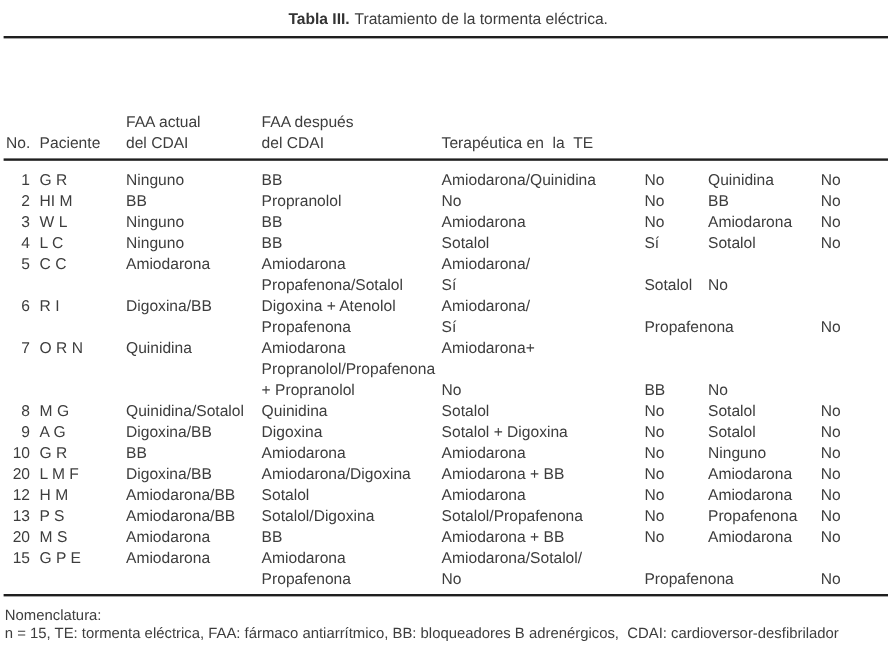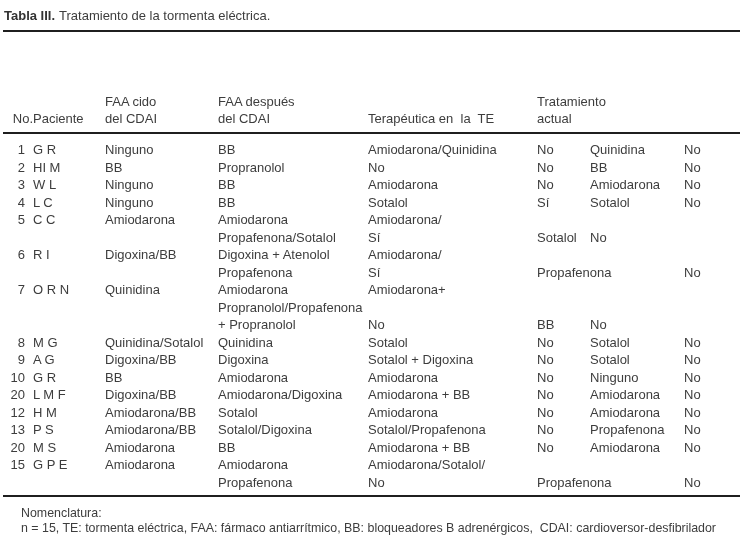--- a/index.html
+++ b/index.html
@@ -1,42 +1,42 @@
 <!DOCTYPE html>
 <html><head>
 <meta charset="utf-8">
 <style>
   html,body { margin:0; padding:0; background:#fff; }
   .page {
     width:743px; height:553px; background:#ffffff; position:relative;
     font-family:"Liberation Sans", sans-serif; font-size:13px; color:#3d3d3d;
     overflow:hidden;
   }
-  .title-row { box-sizing:border-box; height:30px; padding:8px 0 0 4px; }
+  .title-row { box-sizing:border-box; height:30px; padding:8px 0 0 4px;text-align:center; }
   .title-label { font-weight:bold; color:#333; }
   .title-text { margin-left:4px; }
   .rule { height:2px; background:#1f1f1f; margin:0 3px; }
   .grid {
     display:grid;
     grid-template-columns:28px 72px 113px 150px 169px 53px 94px 1fr;
     padding-left:5px; box-sizing:border-box;
   }
   .grid.header {
     height:100px; align-items:end; padding-bottom:5px; line-height:17px;
   }
   .hcell div { white-space:pre; }
   .grid.body {
     padding-top:7px; padding-bottom:4px;
     grid-auto-rows:17.5px; line-height:17.5px;
   }
   .bcell { white-space:pre; overflow:visible; }
   .col-no { text-align:right; padding-right:8px; }
-  .hcell.col-no { text-align:right; padding-right:0; }
+  .hcell.col-no { text-align:left; padding-right:0; }
   .row-line { display:contents; }
-  .footnote { box-sizing:border-box; padding:9px 0 0 21px; line-height:15px; font-size:12.4px; }
+  .footnote { box-sizing:border-box; padding:9px 0 0 4px; line-height:15px; font-size:12.4px; }
   .footnote div { white-space:pre; }
 </style>
 </head>
 <body>
 
 <div class="page">
 
   <div class="title-row">
     <span class="title-label">Tabla III.</span><span class="title-text">Tratamiento de la tormenta eléctrica.</span>
   </div>
@@ -44,33 +44,29 @@
   <div class="rule"></div>
 
   <div class="grid header" id="thead">
       <div class="hcell col-no">
         <div>No.</div>
       </div>
       <div class="hcell col-paciente">
         <div>Paciente</div>
       </div>
       <div class="hcell col-faa">
-        <div>FAA cido</div>
+        <div>FAA actual</div>
         <div>del CDAI</div>
       </div>
       <div class="hcell col-faa">
         <div>FAA después</div>
         <div>del CDAI</div>
       </div>
       <div class="hcell col-terapeutica">
         <div>Terapéutica en  la  TE</div>
-      </div>
-      <div class="hcell col-tratamiento">
-        <div>Tratamiento</div>
-        <div>actual</div>
       </div>
     </div>
 
   <div class="rule"></div>
 
   <div class="grid body" id="tbody">
       <div class="row-line"><div class="bcell col-no">1</div><div class="bcell">G R</div><div class="bcell">Ninguno</div><div class="bcell">BB</div><div class="bcell">Amiodarona/Quinidina</div><div class="bcell">No</div><div class="bcell">Quinidina</div><div class="bcell">No</div></div>
       <div class="row-line"><div class="bcell col-no">2</div><div class="bcell">HI M</div><div class="bcell">BB</div><div class="bcell">Propranolol</div><div class="bcell">No</div><div class="bcell">No</div><div class="bcell">BB</div><div class="bcell">No</div></div>
       <div class="row-line"><div class="bcell col-no">3</div><div class="bcell">W L</div><div class="bcell">Ninguno</div><div class="bcell">BB</div><div class="bcell">Amiodarona</div><div class="bcell">No</div><div class="bcell">Amiodarona</div><div class="bcell">No</div></div>
       <div class="row-line"><div class="bcell col-no">4</div><div class="bcell">L C</div><div class="bcell">Ninguno</div><div class="bcell">BB</div><div class="bcell">Sotalol</div><div class="bcell">Sí</div><div class="bcell">Sotalol</div><div class="bcell">No</div></div>

